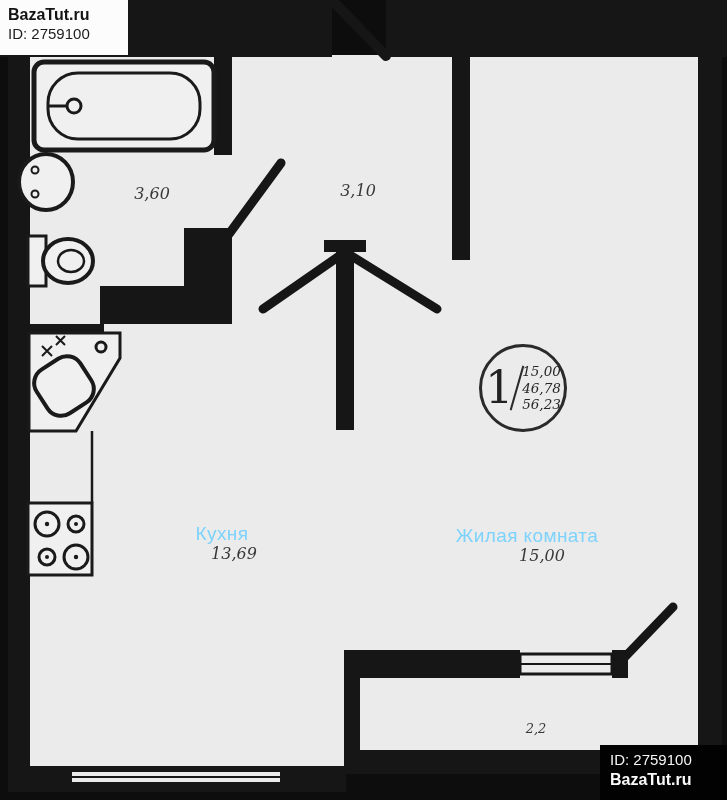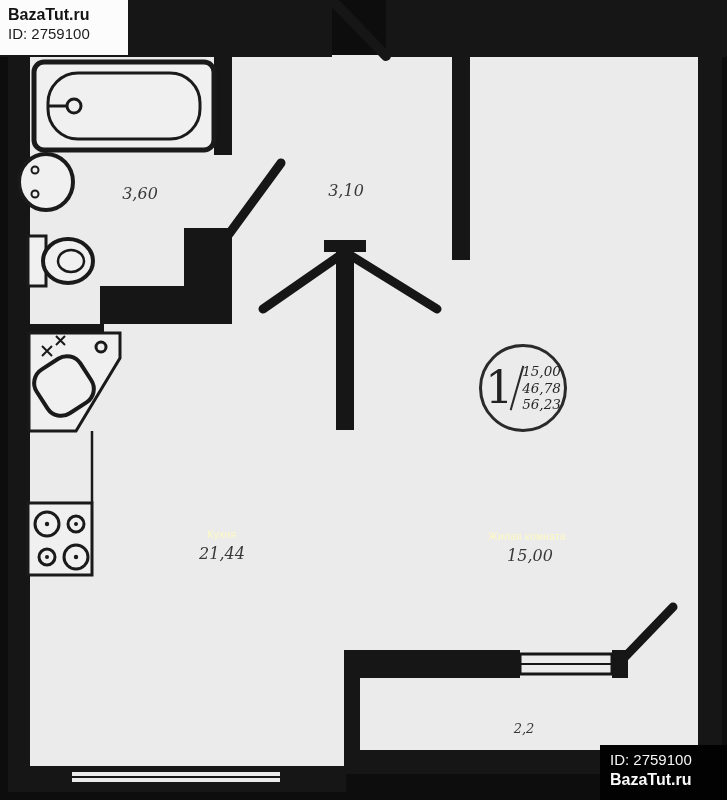--- a/index.html
+++ b/index.html
@@ -2,22 +2,22 @@
 <html><head>
 <meta charset="utf-8">
 <style>
   html,body{margin:0;padding:0;background:#0d0d0d;}
   .stage{position:relative;width:727px;height:800px;overflow:hidden;background:#0d0d0d;
          font-family:"Liberation Sans",sans-serif;}
   .plan-svg{position:absolute;left:0;top:0;}
 
   
   .lbl{position:absolute;transform:translate(-50%,-50%);white-space:nowrap;text-align:center;}
-  .room-name{font-size:10px;color:#fef9c3;letter-spacing:.4px;}
-  .room-num{font-family:"DejaVu Serif",serif;font-style:italic;font-size:16px;color:#383838;}
+  .room-name{font-size:19px;color:#7dd3fc;letter-spacing:.4px;}
+  .room-num{font-family:"DejaVu Serif",serif;font-style:italic;font-size:16px;color:#383838;margin-left:12px;}
 
   
   .badge{position:absolute;left:479px;top:344px;width:88px;height:88px;border:3px solid #2a2a2a;
          border-radius:50%;box-sizing:border-box;display:flex;align-items:center;justify-content:center;}
   .badge-one{font-family:"DejaVu Serif",serif;font-size:44px;line-height:1;color:#222;}
   .badge-slash{width:2px;height:46px;background:#2a2a2a;transform:rotate(16deg);margin:0 4px 0 3px;}
   .badge-col{display:flex;flex-direction:column;align-items:flex-start;}
   .badge-col span{font-family:"DejaVu Serif",serif;font-style:italic;font-size:13.5px;line-height:1.22;color:#262626;}
 
   
@@ -116,21 +116,21 @@
       <circle cx="47" cy="557" r="8" fill="none" stroke-width="3"></circle>
         <circle cx="47" cy="557" r="2" fill="#1a1a1a" stroke="none"></circle>
       <circle cx="76" cy="557" r="12" fill="none" stroke-width="3"></circle>
         <circle cx="76" cy="557" r="2.2" fill="#1a1a1a" stroke="none"></circle>
     </g>
   </svg>
 
   <div class="lbl room-num" style="left:140px;top:193px;">3,60</div>
   <div class="lbl room-num" style="left:346px;top:190px;text-align:right;">3,10</div>
   <div class="lbl room-name" style="left:222px;top:534px;">Кухня</div>
-  <div class="lbl room-num" style="left:222px;top:553px;">21,44</div>
+  <div class="lbl room-num" style="left:222px;top:553px;">13,69</div>
   <div class="lbl room-name" style="left:527px;top:536px;">Жилая комната</div>
   <div class="lbl room-num" style="left:530px;top:555px;">15,00</div>
   <div class="lbl room-num" style="left:524px;top:728px;font-size:13px;">2,2</div>
 
   <div class="badge">
     <span class="badge-one">1</span>
     <span class="badge-slash"></span>
     <div class="badge-col">
       <span>15,00</span>
       <span>46,78</span>

